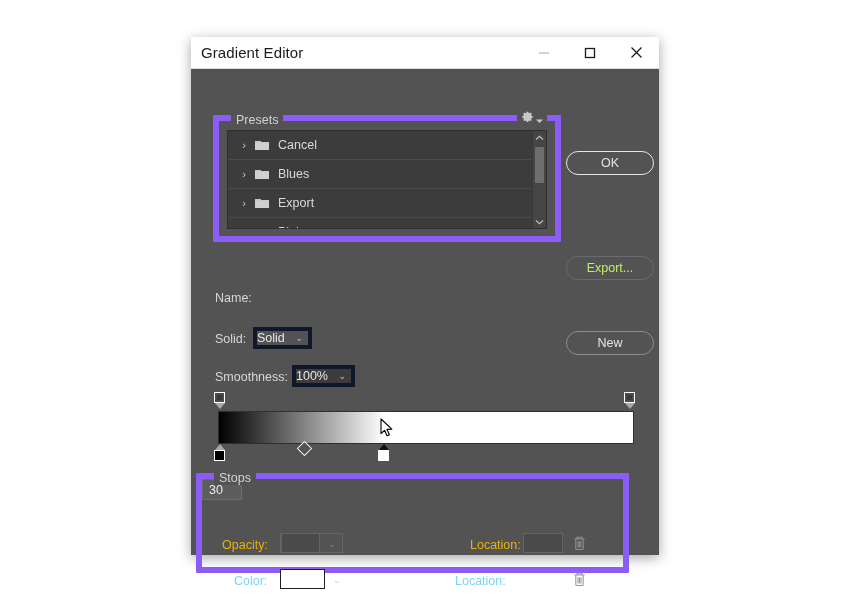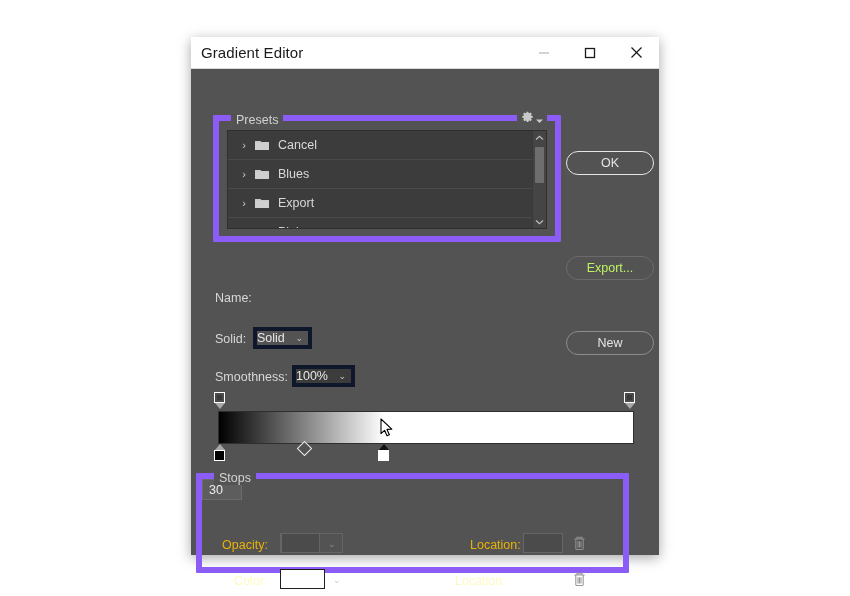--- a/index.html
+++ b/index.html
@@ -225,21 +225,21 @@
     position: absolute;
     width: 9px; height: 9px;
     border: 1px solid #f0f0f0;
     background: #535353;
     transform: rotate(45deg);
   }
 
   
   #stops-group { left: 5px; top: 404px; width: 421px; height: 88px; }
   .row-label {
-    position: absolute; font-size: 12.5px; color: #fef9c3;
+    position: absolute; font-size: 12.5px; color: #7dd3fc;
   }
   .row-label.dim { color: #eab308; }
   .opacity-box {
     position: absolute;
     background: #4b4b4b; border: 1px solid #656565;
     box-sizing: border-box;
   }
   .opacity-chev {
     position: absolute; color: #8b8b8b; font-size: 9px;
   }

